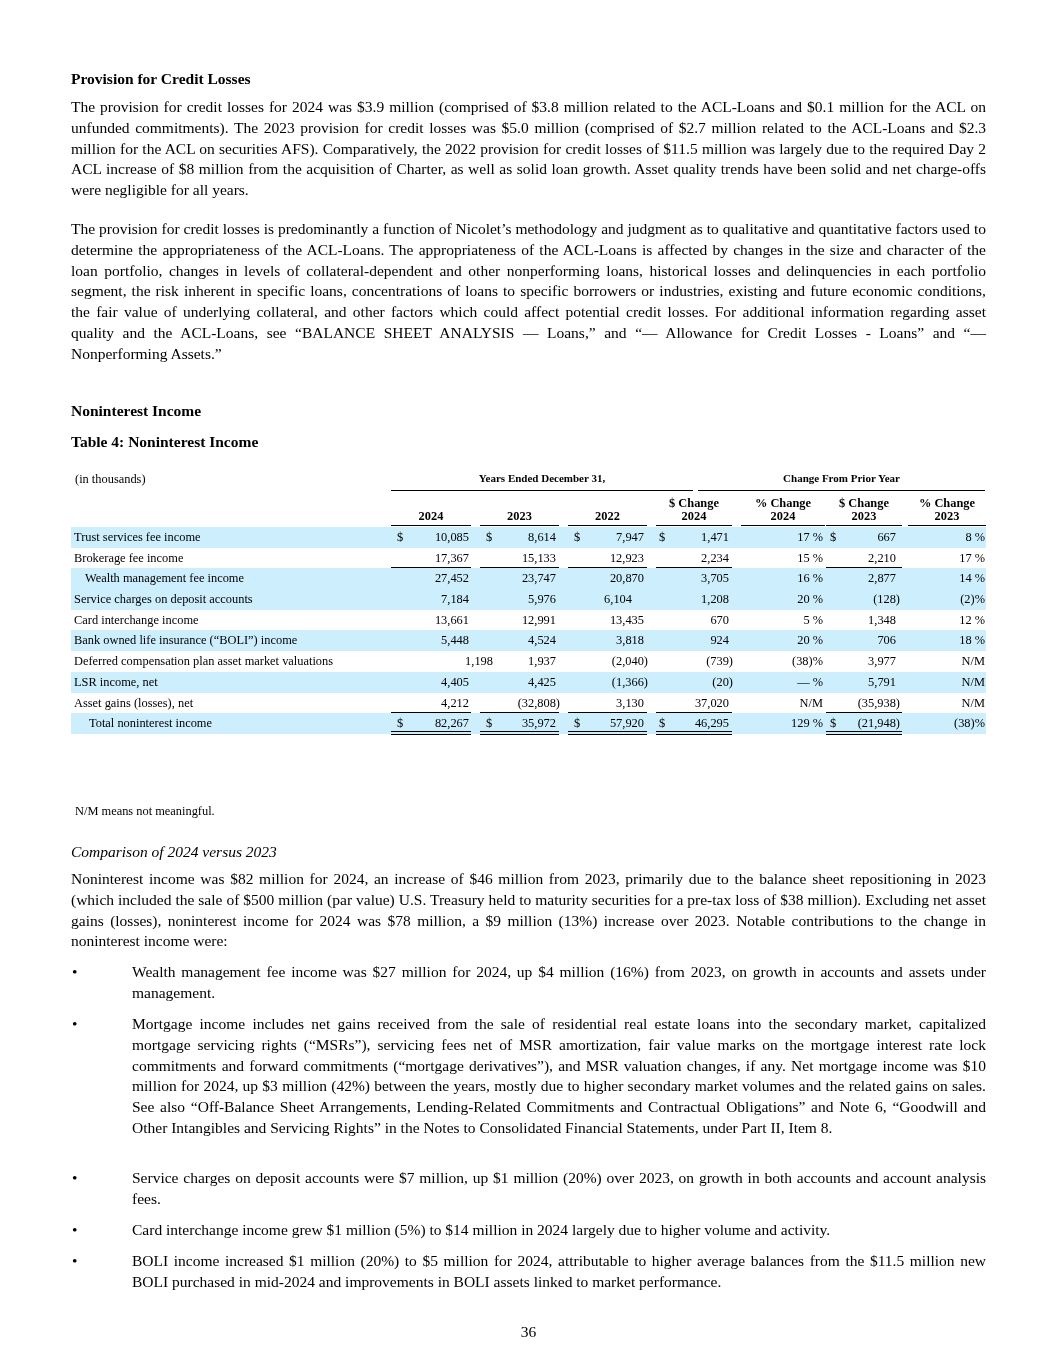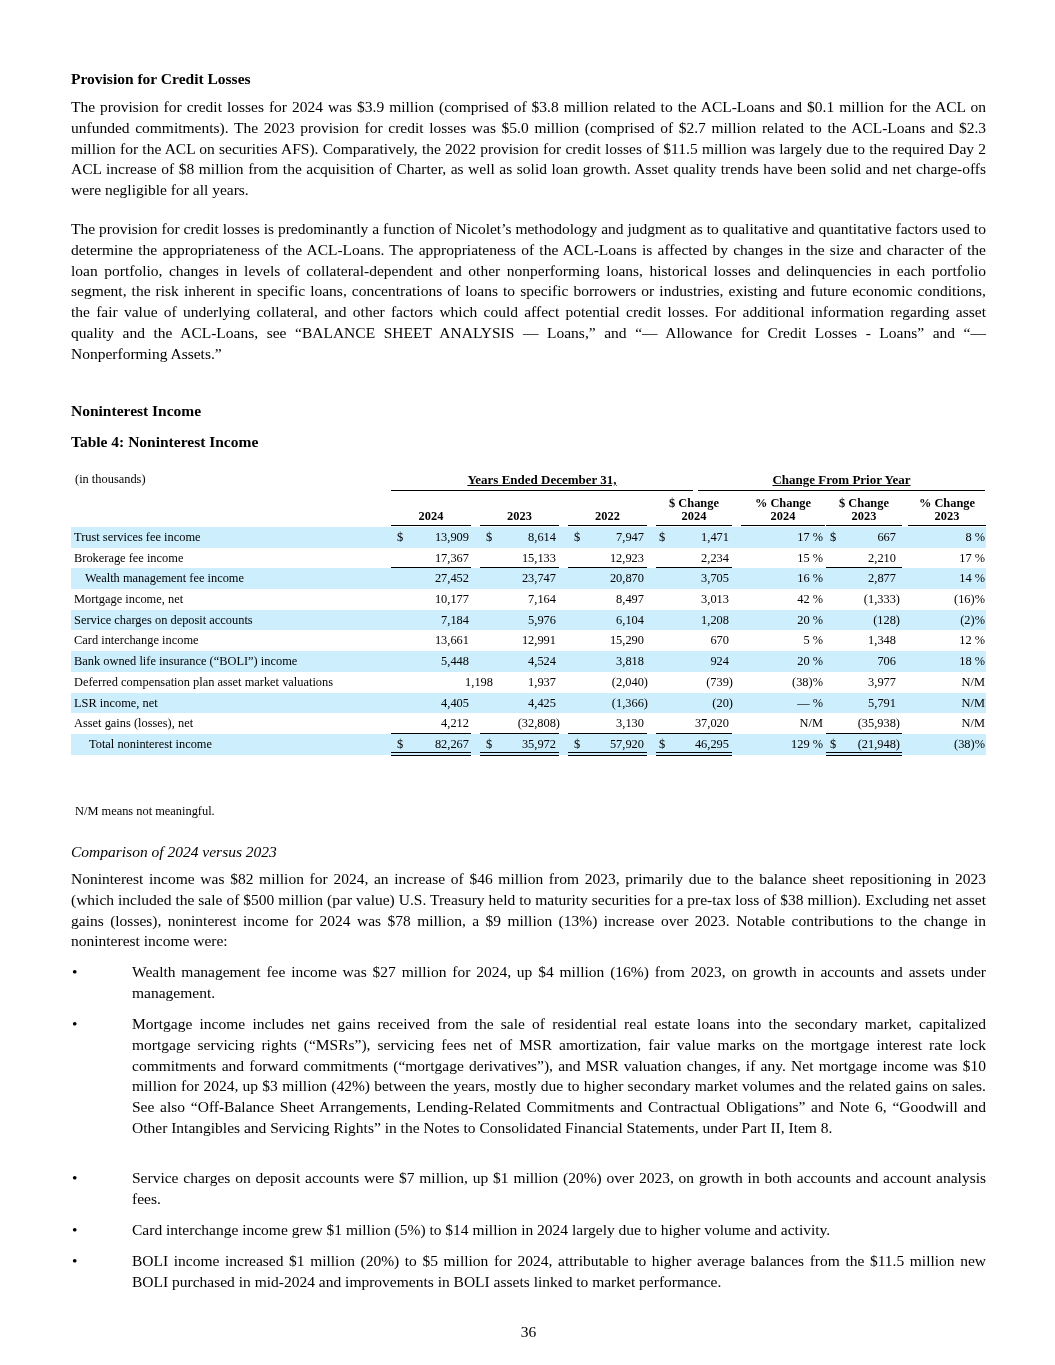--- a/index.html
+++ b/index.html
@@ -18,21 +18,21 @@
   
   .tbl { position: absolute; left: 0; top: 470px; width: 915px; font-size: 12.4px; }
   .tbl .row { position: relative; height: 20.7px; line-height: 20.7px; }
   .tbl .row.shade { background: #cdeefd; }
   .cell { position: absolute; top: 0; height: 100%; white-space: nowrap; }
   .lbl { left: 3px; }
   .lbl.i1 { left: 14px; }
   .lbl.i2 { left: 18px; }
   .num { text-align: right; }
   .dol { }
-  .hdr-group { position: absolute; font-weight: bold; font-size: 13px; text-align: center; text-decoration: underline; }
+  .hdr-group { position: absolute; font-weight: bold; font-size: 11px; text-align: center; }
   .hdr-col { position: absolute; font-weight: bold; font-size: 12.4px; text-align: center; line-height: 13px; }
   .rule { position: absolute; height: 0; border-top: 1.4px solid #000; }
   .rule.dbl { border-top: 1.2px solid #000; height: 2px; border-bottom: 1.2px solid #000; }
   .note { position: absolute; left: 4px; font-size: 12.4px; }
 
   .bullets { position: absolute; left: 0; width: 915px; }
   .bullet-item { position: absolute; left: 0; width: 915px; }
   .bullet-mark { position: absolute; left: 1px; top: 0; font-size: 15.5px; line-height: 20.8px; }
   .bullet-text { position: absolute; left: 61px; width: 854px; font-size: 15.5px; line-height: 20.8px; text-align: justify; margin: 0; }
   .pagenum { position: absolute; left: 0; width: 915px; text-align: center; font-size: 15.5px; }
@@ -88,21 +88,21 @@
         <div class="hdr-col" style="left: 837px; width: 78px; top: 2px;">
           <div>% Change</div>
           <div>2023</div>
         </div>
         <div class="rule" style="left: 837px; width: 78px; top: 30px;"></div>
       </div>
     <div id="tbody" style="position: absolute; left: 0px; top: 57px; width: 915px;">
         <div class="row shade">
           <div class="cell lbl">Trust services fee income</div>
           <div class="cell dol" style="left: 326px;">$</div>
-          <div class="cell num" style="right: 517px;">13,909</div>
+          <div class="cell num" style="right: 517px;">10,085</div>
           <div class="cell dol" style="left: 415px;">$</div>
           <div class="cell num" style="right: 430px;">8,614</div>
           <div class="cell dol" style="left: 503px;">$</div>
           <div class="cell num" style="right: 342px;">7,947</div>
           <div class="cell dol" style="left: 588px;">$</div>
           <div class="cell num" style="right: 257px;">1,471</div>
           <div class="cell num" style="right: 163px;">17 %</div>
           <div class="cell dol" style="left: 759px;">$</div>
           <div class="cell num" style="right: 90px;">667</div>
           <div class="cell num" style="right: 1px;">8 %</div>
@@ -125,45 +125,35 @@
         <div class="row shade">
           <div class="cell lbl i1">Wealth management fee income</div>
           <div class="cell num" style="right: 517px;">27,452</div>
           <div class="cell num" style="right: 430px;">23,747</div>
           <div class="cell num" style="right: 342px;">20,870</div>
           <div class="cell num" style="right: 257px;">3,705</div>
           <div class="cell num" style="right: 163px;">16 %</div>
           <div class="cell num" style="right: 90px;">2,877</div>
           <div class="cell num" style="right: 1px;">14 %</div>
         </div>
-        <div class="row">
-          <div class="cell lbl">Mortgage income, net</div>
-          <div class="cell num" style="right: 517px;">10,177</div>
-          <div class="cell num" style="right: 430px;">7,164</div>
-          <div class="cell num" style="right: 342px;">8,497</div>
-          <div class="cell num" style="right: 257px;">3,013</div>
-          <div class="cell num" style="right: 163px;">42 %</div>
-          <div class="cell num" style="right: 86px;">(1,333)</div>
-          <div class="cell num" style="right: 1px;">(16)%</div>
-        </div>
         <div class="row shade">
           <div class="cell lbl">Service charges on deposit accounts</div>
           <div class="cell num" style="right: 517px;">7,184</div>
           <div class="cell num" style="right: 430px;">5,976</div>
-          <div class="cell num" style="right: 342px;">6,104</div>
+          <div class="cell num" style="right: 354px;">6,104</div>
           <div class="cell num" style="right: 257px;">1,208</div>
           <div class="cell num" style="right: 163px;">20 %</div>
           <div class="cell num" style="right: 86px;">(128)</div>
           <div class="cell num" style="right: 1px;">(2)%</div>
         </div>
         <div class="row">
           <div class="cell lbl">Card interchange income</div>
           <div class="cell num" style="right: 517px;">13,661</div>
           <div class="cell num" style="right: 430px;">12,991</div>
-          <div class="cell num" style="right: 342px;">15,290</div>
+          <div class="cell num" style="right: 342px;">13,435</div>
           <div class="cell num" style="right: 257px;">670</div>
           <div class="cell num" style="right: 163px;">5 %</div>
           <div class="cell num" style="right: 90px;">1,348</div>
           <div class="cell num" style="right: 1px;">12 %</div>
         </div>
         <div class="row shade">
           <div class="cell lbl">Bank owned life insurance (“BOLI”) income</div>
           <div class="cell num" style="right: 517px;">5,448</div>
           <div class="cell num" style="right: 430px;">4,524</div>
           <div class="cell num" style="right: 342px;">3,818</div>

